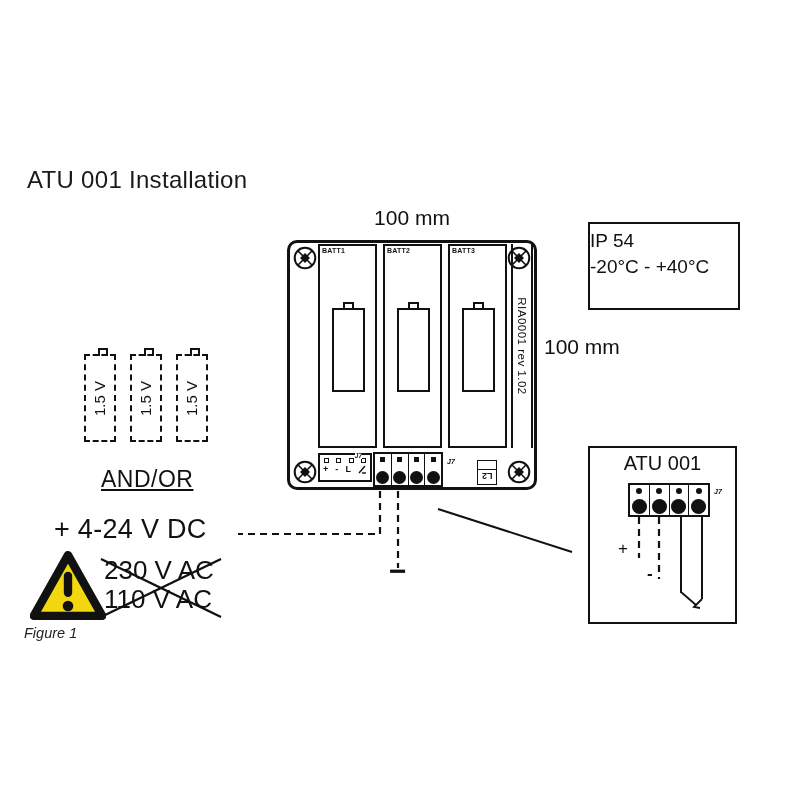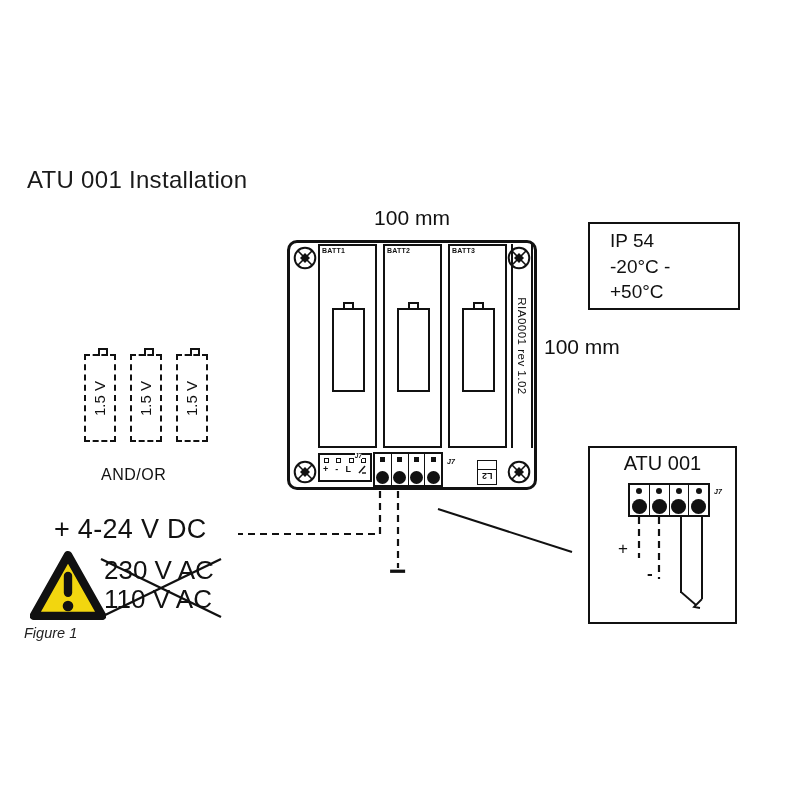--- a/index.html
+++ b/index.html
@@ -6,21 +6,21 @@
   *{box-sizing:border-box;}
   .canvas{position:relative;width:800px;height:800px;background:#fff;overflow:hidden;
           font-family:"Liberation Sans",sans-serif;color:#111;}
   .abs{position:absolute;}
 
   .page-title{left:27px;top:166px;font-size:24px;letter-spacing:.3px;color:#1a1a1a;}
   .dim-top{left:287px;top:206px;width:250px;text-align:center;font-size:21px;}
   .dim-right{left:544px;top:335px;font-size:21px;}
 
   .spec-box{left:588px;top:222px;width:152px;height:88px;border:2.5px solid #111;
-            padding:4px 20px;font-size:19px;line-height:25.5px;}
+            padding:4px 0;font-size:19px;line-height:25.5px;}
 
   
   .device{left:287px;top:240px;width:250px;height:250px;border:3px solid #111;border-radius:10px;}
   .screw{width:24px;height:24px;}
   .slot{width:59px;height:204px;border:2px solid #111;top:1px;}
   .slot-label{font-size:7px;font-weight:bold;padding:1px 0 0 2px;letter-spacing:.2px;}
   .bat-out{left:12px;top:62px;width:33px;height:84px;border:2px solid #111;background:#fff;}
   .bat-nub{left:23px;top:56px;width:11px;height:8px;border:2px solid #111;background:#fff;}
   .rev-col{left:221px;top:1px;width:22px;height:204px;border-left:2px solid #111;border-right:2px solid #111;
            display:flex;align-items:center;justify-content:center;}
@@ -40,21 +40,21 @@
   .term-j7{left:157px;top:215px;font-size:7px;font-weight:bold;font-style:italic;}
   .jumper{left:187px;top:217px;width:20px;height:25px;border:1.5px solid #111;}
   .jumper-top{height:9px;border-bottom:1.5px solid #111;}
   .jumper-bot{height:12px;display:flex;align-items:center;justify-content:center;}
   .jumper-bot span{transform:rotate(180deg);font-size:9px;font-weight:bold;}
 
   
   .spare{top:354px;width:32px;height:88px;border:2px dashed #111;display:flex;align-items:center;justify-content:center;}
   .spare span{transform:rotate(-90deg);white-space:nowrap;font-size:15px;}
   .spare-nub{top:348px;width:10px;height:8px;border:2px dashed #111;border-bottom:none;}
-  .andor{left:101px;top:466px;font-size:16px;letter-spacing:.5px;}
+  .andor{left:101px;top:466px;font-size:23px;letter-spacing:.5px;text-decoration:underline;}
 
   .dc-label{left:54px;top:514px;font-size:27px;letter-spacing:.3px;}
   .neg-mark{left:389px;top:556px;font-size:30px;font-weight:bold;line-height:30px;}
   .ac-block{left:104px;top:556px;font-size:26px;line-height:28.5px;}
   .figure-caption{left:24px;top:625px;font-size:14.5px;color:#222;font-style:italic;}
 
   
   .detail{left:588px;top:446px;width:149px;height:178px;border:2px solid #111;background:#fff;}
   .detail-title{top:4px;left:0;width:145px;text-align:center;font-size:20px;}
   .dterm{left:38px;top:35px;width:82px;height:34px;border:2px solid #111;display:flex;background:#fff;}
@@ -73,21 +73,21 @@
 <body>
 
 <div class="canvas">
 
   <div class="abs page-title">ATU 001 Installation</div>
   <div class="abs dim-top">100 mm</div>
   <div class="abs dim-right">100 mm</div>
 
   <div class="abs spec-box">
     <div>IP 54</div>
-    <div>-20°C - +50°C</div>
+    <div>-20°C - +40°C</div>
   </div>
 
   <div class="abs device">
     <svg class="abs screw" style="left:3px;top:3px" viewBox="0 0 24 24">
       <circle cx="12" cy="12" r="10.3" fill="#fff" stroke="#111" stroke-width="2"></circle>
       <line x1="4.8" y1="4.8" x2="19.2" y2="19.2" stroke-width="1.6"></line>
       <line x1="19.2" y1="4.8" x2="4.8" y2="19.2" stroke-width="1.6"></line>
       <path d="M12 7 L17 12 L12 17 L7 12 Z" fill="#111"></path>
     </svg>
     <svg class="abs screw" style="left:217px;top:3px" viewBox="0 0 24 24">

